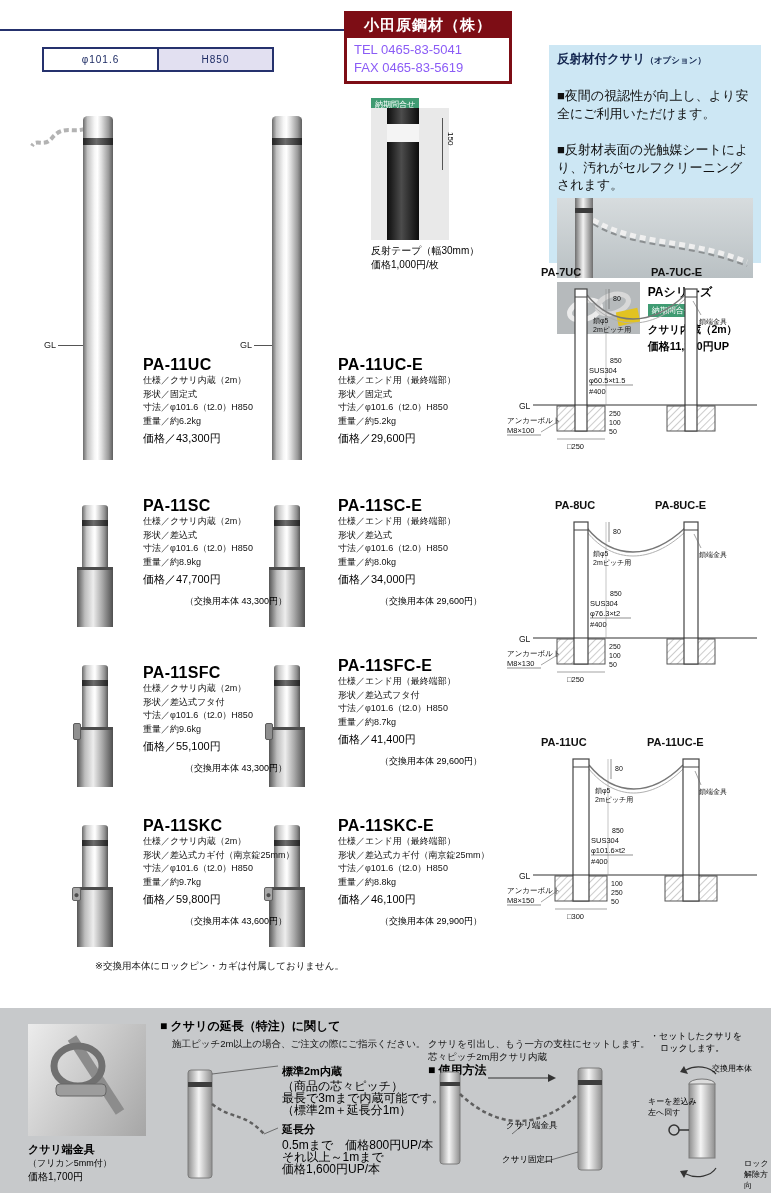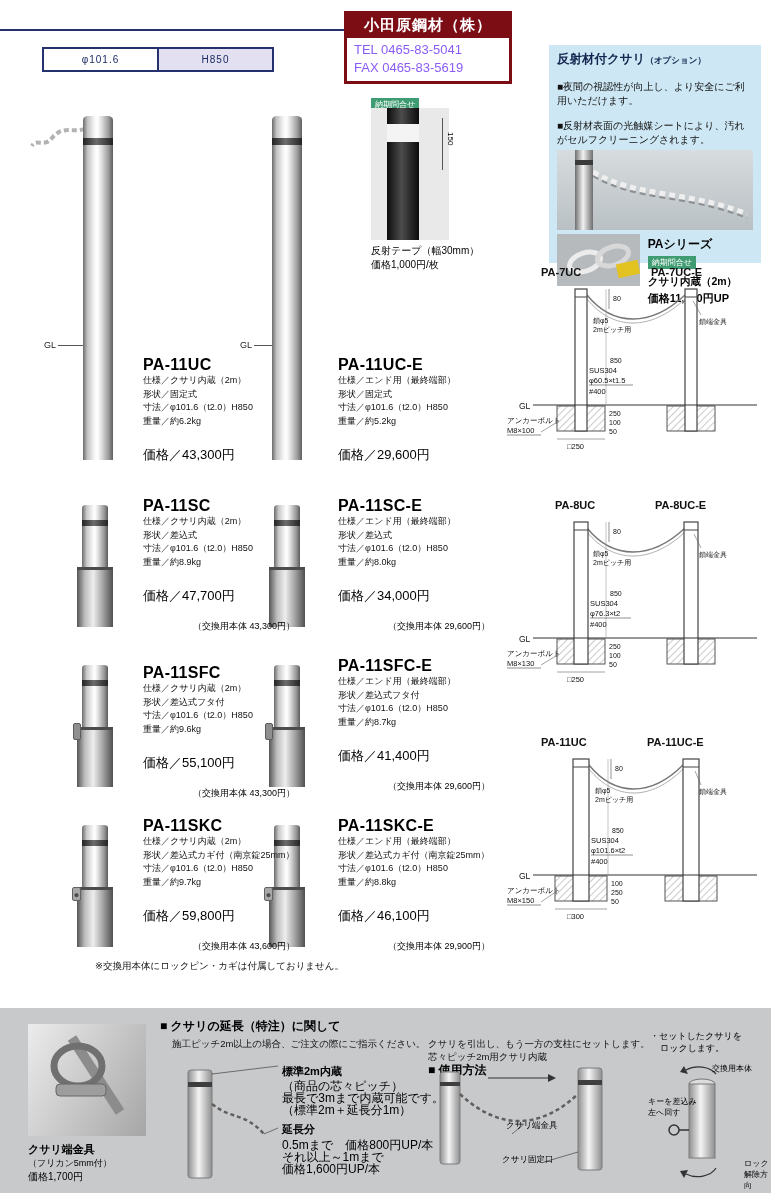--- a/index.html
+++ b/index.html
@@ -16,21 +16,21 @@
 
   .company{position:absolute;left:344px;top:11px;width:168px;border:3px solid #7d0d15;background:#fff}
   .company-name{background:#7d0d15;color:#fff;font-weight:bold;font-size:15px;text-align:center;padding:2px 0 3px;letter-spacing:1px}
   .company-contact{font-size:13px;padding:3px 7px 4px;line-height:1.4;color:#8b5cf6}
 
   .badge{display:inline-block;background:#3f9b72;color:#fff;font-size:8px;padding:1px 4px;vertical-align:middle}
 
   .option{position:absolute;left:549px;top:45px;width:212px;height:218px;background:#cde7f4;padding:6px 8px}
   .option-title{font-size:12.5px;font-weight:bold;color:#12254f}
   .option-title .suffix{font-size:8.5px;font-weight:bold}
-  .option-bullet{font-size:10px;line-height:1.35;margin-top:12px;color:#111}
+  .option-bullet{font-size:13px;line-height:1.35;margin-top:19px;color:#111}
   .option-photo1{position:relative;width:196px;height:80px;margin-top:4px;background:linear-gradient(180deg,#d7dcde,#b9c0c3);overflow:hidden}
   .option-post{position:absolute;left:18px;top:0;width:18px;height:80px;background:linear-gradient(90deg,#6e6e6e,#f2f2f2 45%,#6e6e6e)}
   .option-post .ring{position:absolute;left:0;top:10px;width:100%;height:5px;background:#3a3a3a}
   .option-row{display:flex;margin-top:4px}
   .option-photo2{position:relative;width:92px;height:52px;background:#b6babc;overflow:hidden}
   .option-side{padding-left:8px}
   .option-series{font-size:12px;font-weight:bold;}
   .option-line1{font-size:10.5px;font-weight:bold;margin-top:4px}
   .option-line2{font-size:11px;font-weight:bold;margin-top:2px}
 
@@ -56,22 +56,22 @@
   .sb .hasp{position:absolute;left:0;top:62px;width:9px;height:14px;border:1px solid #636363;border-radius:2px;
     background:radial-gradient(circle at 50% 60%,#4d4d4d 1.5px,#a8a8a8 2.5px)}
   .gl{position:absolute;font-size:9px;color:#222}
   .glline{position:absolute;height:1px;background:#555}
 
   
   .pcard{position:absolute;width:158px}
   .pmodel{font-size:16px;font-weight:800;letter-spacing:.3px}
   .pspec{font-size:9px;line-height:1.5;color:#111}
   .pspec:first-of-type{margin-top:2px}
-  .pprice{font-size:13px;margin-top:18px}
-  .pex{font-size:9px;text-align:right;margin-top:15px;padding-right:6px}
+  .pprice{font-size:11px;margin-top:3px}
+  .pex{font-size:9px;text-align:right;margin-top:8px;padding-right:14px}
   .note{position:absolute;left:95px;top:960px;font-size:9.5px;color:#111}
 
   
   svg text{font-family:"Liberation Sans","DejaVu Sans",sans-serif;fill:#111}
   .dmodel{font-size:11px;font-weight:bold}
   .dt7{font-size:7px}
   .dt75{font-size:7.5px}
   .dt8{font-size:8.5px}
 
   

